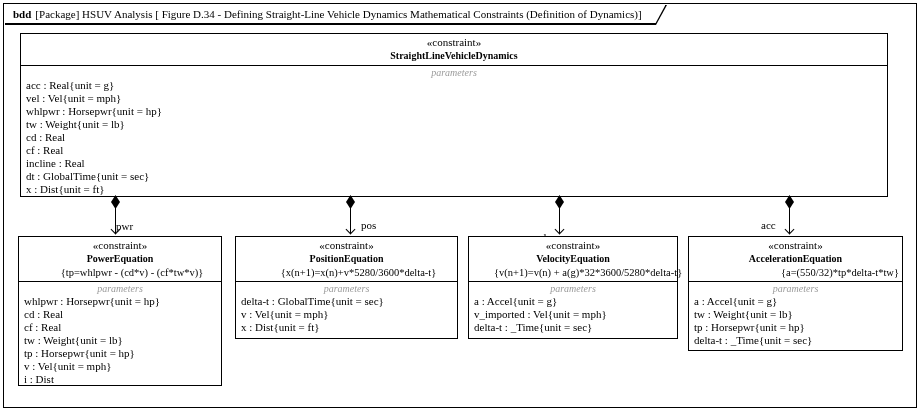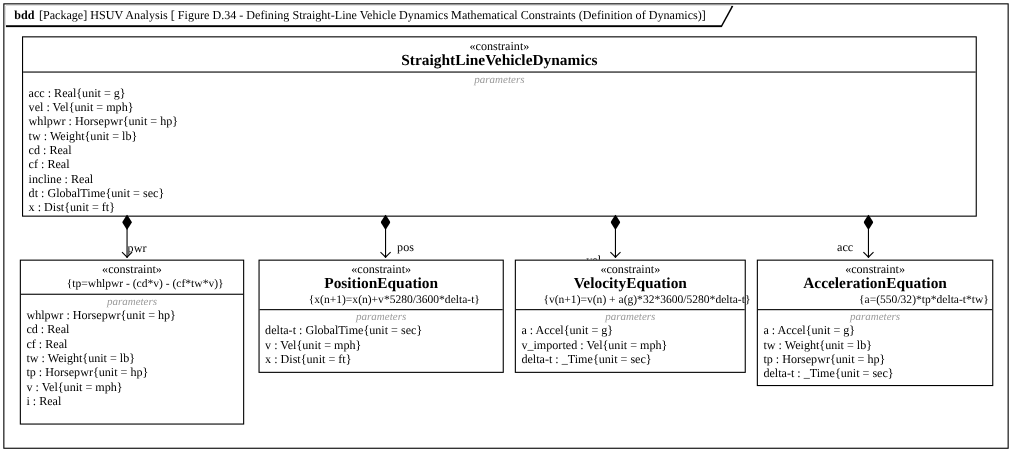--- a/index.html
+++ b/index.html
@@ -34,21 +34,21 @@
   .tab-text{position:relative;padding:3px 0 0 8px;font-size:11px;white-space:nowrap;}
   .tab-text b{font-weight:bold;margin-right:4px;}
   
   .block{
     position:absolute;
     border:1.4px solid var(--border);
     background:var(--background);
   }
   .name-comp{border-bottom:1.3px solid var(--border);text-align:center;padding:2px 1px 2px 1px;}
   .stereotype{font-size:11px;line-height:13px;}
-  .block-name{font-size:14px;line-height:14px;font-weight:bold;text-align:center;}
+  .block-name{font-size:10px;line-height:14px;font-weight:bold;text-align:center;}
   .expr{font-size:10.5px;line-height:13px;white-space:nowrap;margin-left:24px;}
   .expr.align-right{text-align:right;padding-right:2px;}
   .params-label{font-size:10px;line-height:12px;font-style:italic;color:var(--muted);text-align:center;padding-top:1px;}
   .param{font-size:11px;line-height:13px;padding-left:5px;white-space:nowrap;}
   .main-block{left:20px;top:33px;width:868px;height:164px;}
   .b0{left:18px;top:236px;width:204px;height:150px;}
   .b1{left:235px;top:236px;width:223px;height:103px;}
   .b2{left:468px;top:236px;width:210px;height:103px;}
   .b3{left:688px;top:236px;width:215px;height:115px;}
   
@@ -121,31 +121,32 @@
   <div class="connector c3">
     <div class="conn-line"></div>
     <div class="conn-diamond"></div>
     <div class="conn-arrow"></div>
   </div>
   <div class="conn-label l3">acc</div>
 
   <div class="block b0">
     <div class="name-comp">
       <div class="stereotype">«constraint»</div>
+      <div class="block-name">PowerEquation</div>
       <div class="expr">{tp=whlpwr - (cd*v) - (cf*tw*v)}</div>
     </div>
     <div class="params-comp">
       <div class="params-label">parameters</div>
       <div class="param">whlpwr : Horsepwr{unit = hp}</div>
       <div class="param">cd : Real</div>
       <div class="param">cf : Real</div>
       <div class="param">tw : Weight{unit = lb}</div>
       <div class="param">tp : Horsepwr{unit = hp}</div>
       <div class="param">v : Vel{unit = mph}</div>
-      <div class="param">i : Real</div>
+      <div class="param">i : Dist</div>
     </div>
   </div>
 
   <div class="block b1">
     <div class="name-comp">
       <div class="stereotype">«constraint»</div>
       <div class="block-name">PositionEquation</div>
       <div class="expr">{x(n+1)=x(n)+v*5280/3600*delta-t}</div>
     </div>
     <div class="params-comp">

